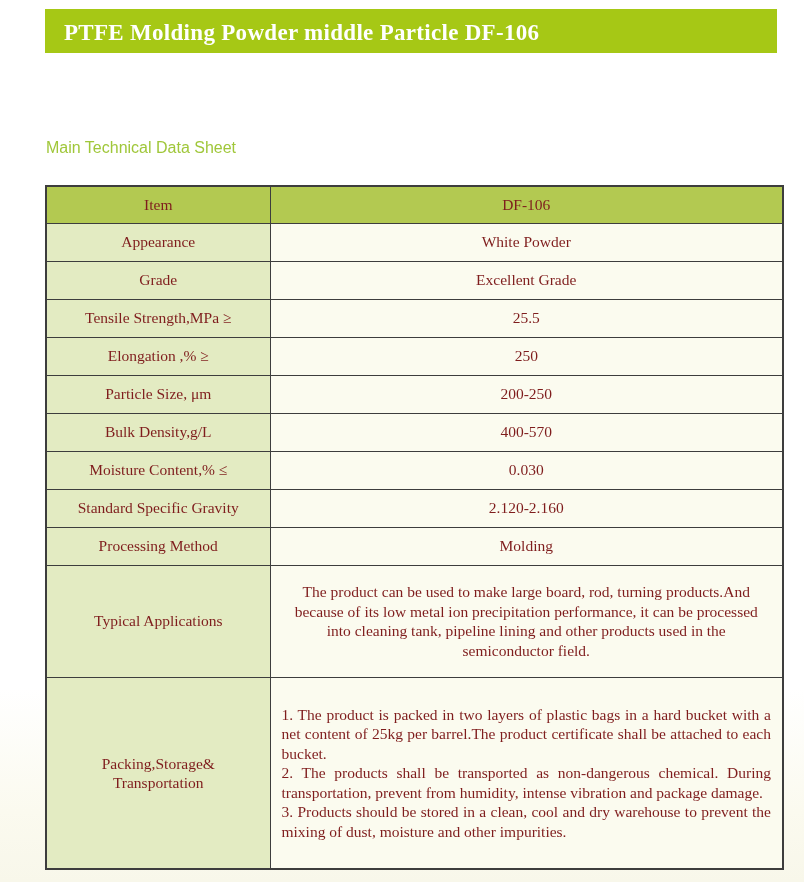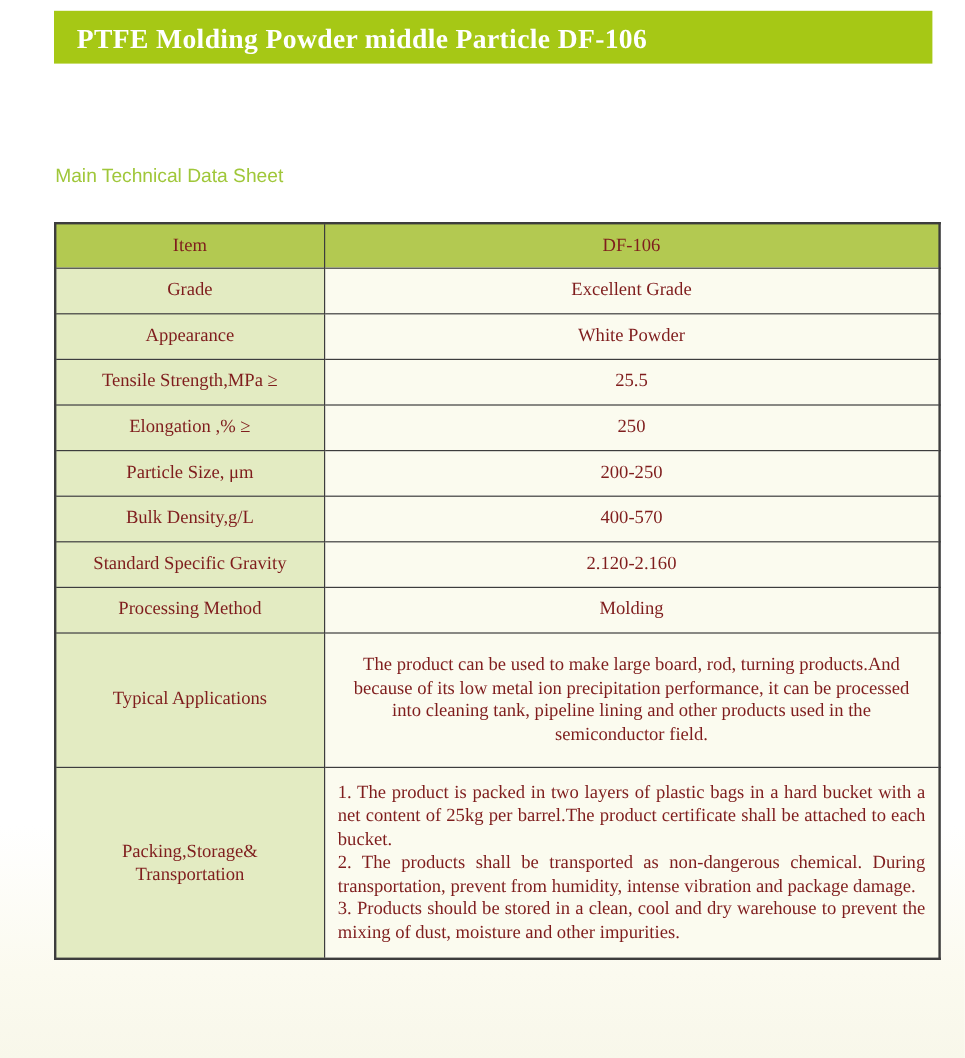--- a/index.html
+++ b/index.html
@@ -50,21 +50,21 @@
     font-size: 15.5px;
     font-weight: normal;
     color: #7f1d1d;
     text-align: center;
     vertical-align: middle;
   }
   tr.hdr-row th { background: #b3c951; height: 37px; }
   td.label-cell { background: #e3ebc2; height: 38px; }
   td.value-cell { background: #fbfbef; height: 38px; }
   tr.apps-row td { height: 112px; }
-  tr.pack-row td { height: 160px; }
+  tr.pack-row td { height: 192px; }
   td.para-cell {
     text-align: justify;
     padding: 8px 11px;
     font-size: 14.8px;
     line-height: 19.5px;
   }
   td.para-cell p { text-align: justify; }
   .two-line { line-height: 19px; }
 </style>
 </head>
@@ -81,42 +81,46 @@
       <col class="c1">
       <col class="c2">
     </colgroup>
   <tbody>
     <tr class="hdr-row">
       <th>Item</th>
       <th>DF-106</th>
     </tr>
 
     <tr>
+      <td class="label-cell">Appearance</td>
+      <td class="value-cell">White Powder</td>
+    </tr>
+    <tr>
       <td class="label-cell">Grade</td>
       <td class="value-cell">Excellent Grade</td>
-    </tr>
-    <tr>
-      <td class="label-cell">Appearance</td>
-      <td class="value-cell">White Powder</td>
     </tr>
     <tr>
       <td class="label-cell">Tensile Strength,MPa ≥</td>
       <td class="value-cell">25.5</td>
     </tr>
     <tr>
       <td class="label-cell">Elongation ,% ≥</td>
       <td class="value-cell">250</td>
     </tr>
     <tr>
       <td class="label-cell">Particle Size, μm</td>
       <td class="value-cell">200-250</td>
     </tr>
     <tr>
       <td class="label-cell">Bulk Density,g/L</td>
       <td class="value-cell">400-570</td>
+    </tr>
+    <tr>
+      <td class="label-cell">Moisture Content,% ≤</td>
+      <td class="value-cell">0.030</td>
     </tr>
     <tr>
       <td class="label-cell">Standard Specific Gravity</td>
       <td class="value-cell">2.120-2.160</td>
     </tr>
     <tr>
       <td class="label-cell">Processing Method</td>
       <td class="value-cell">Molding</td>
     </tr>
 

